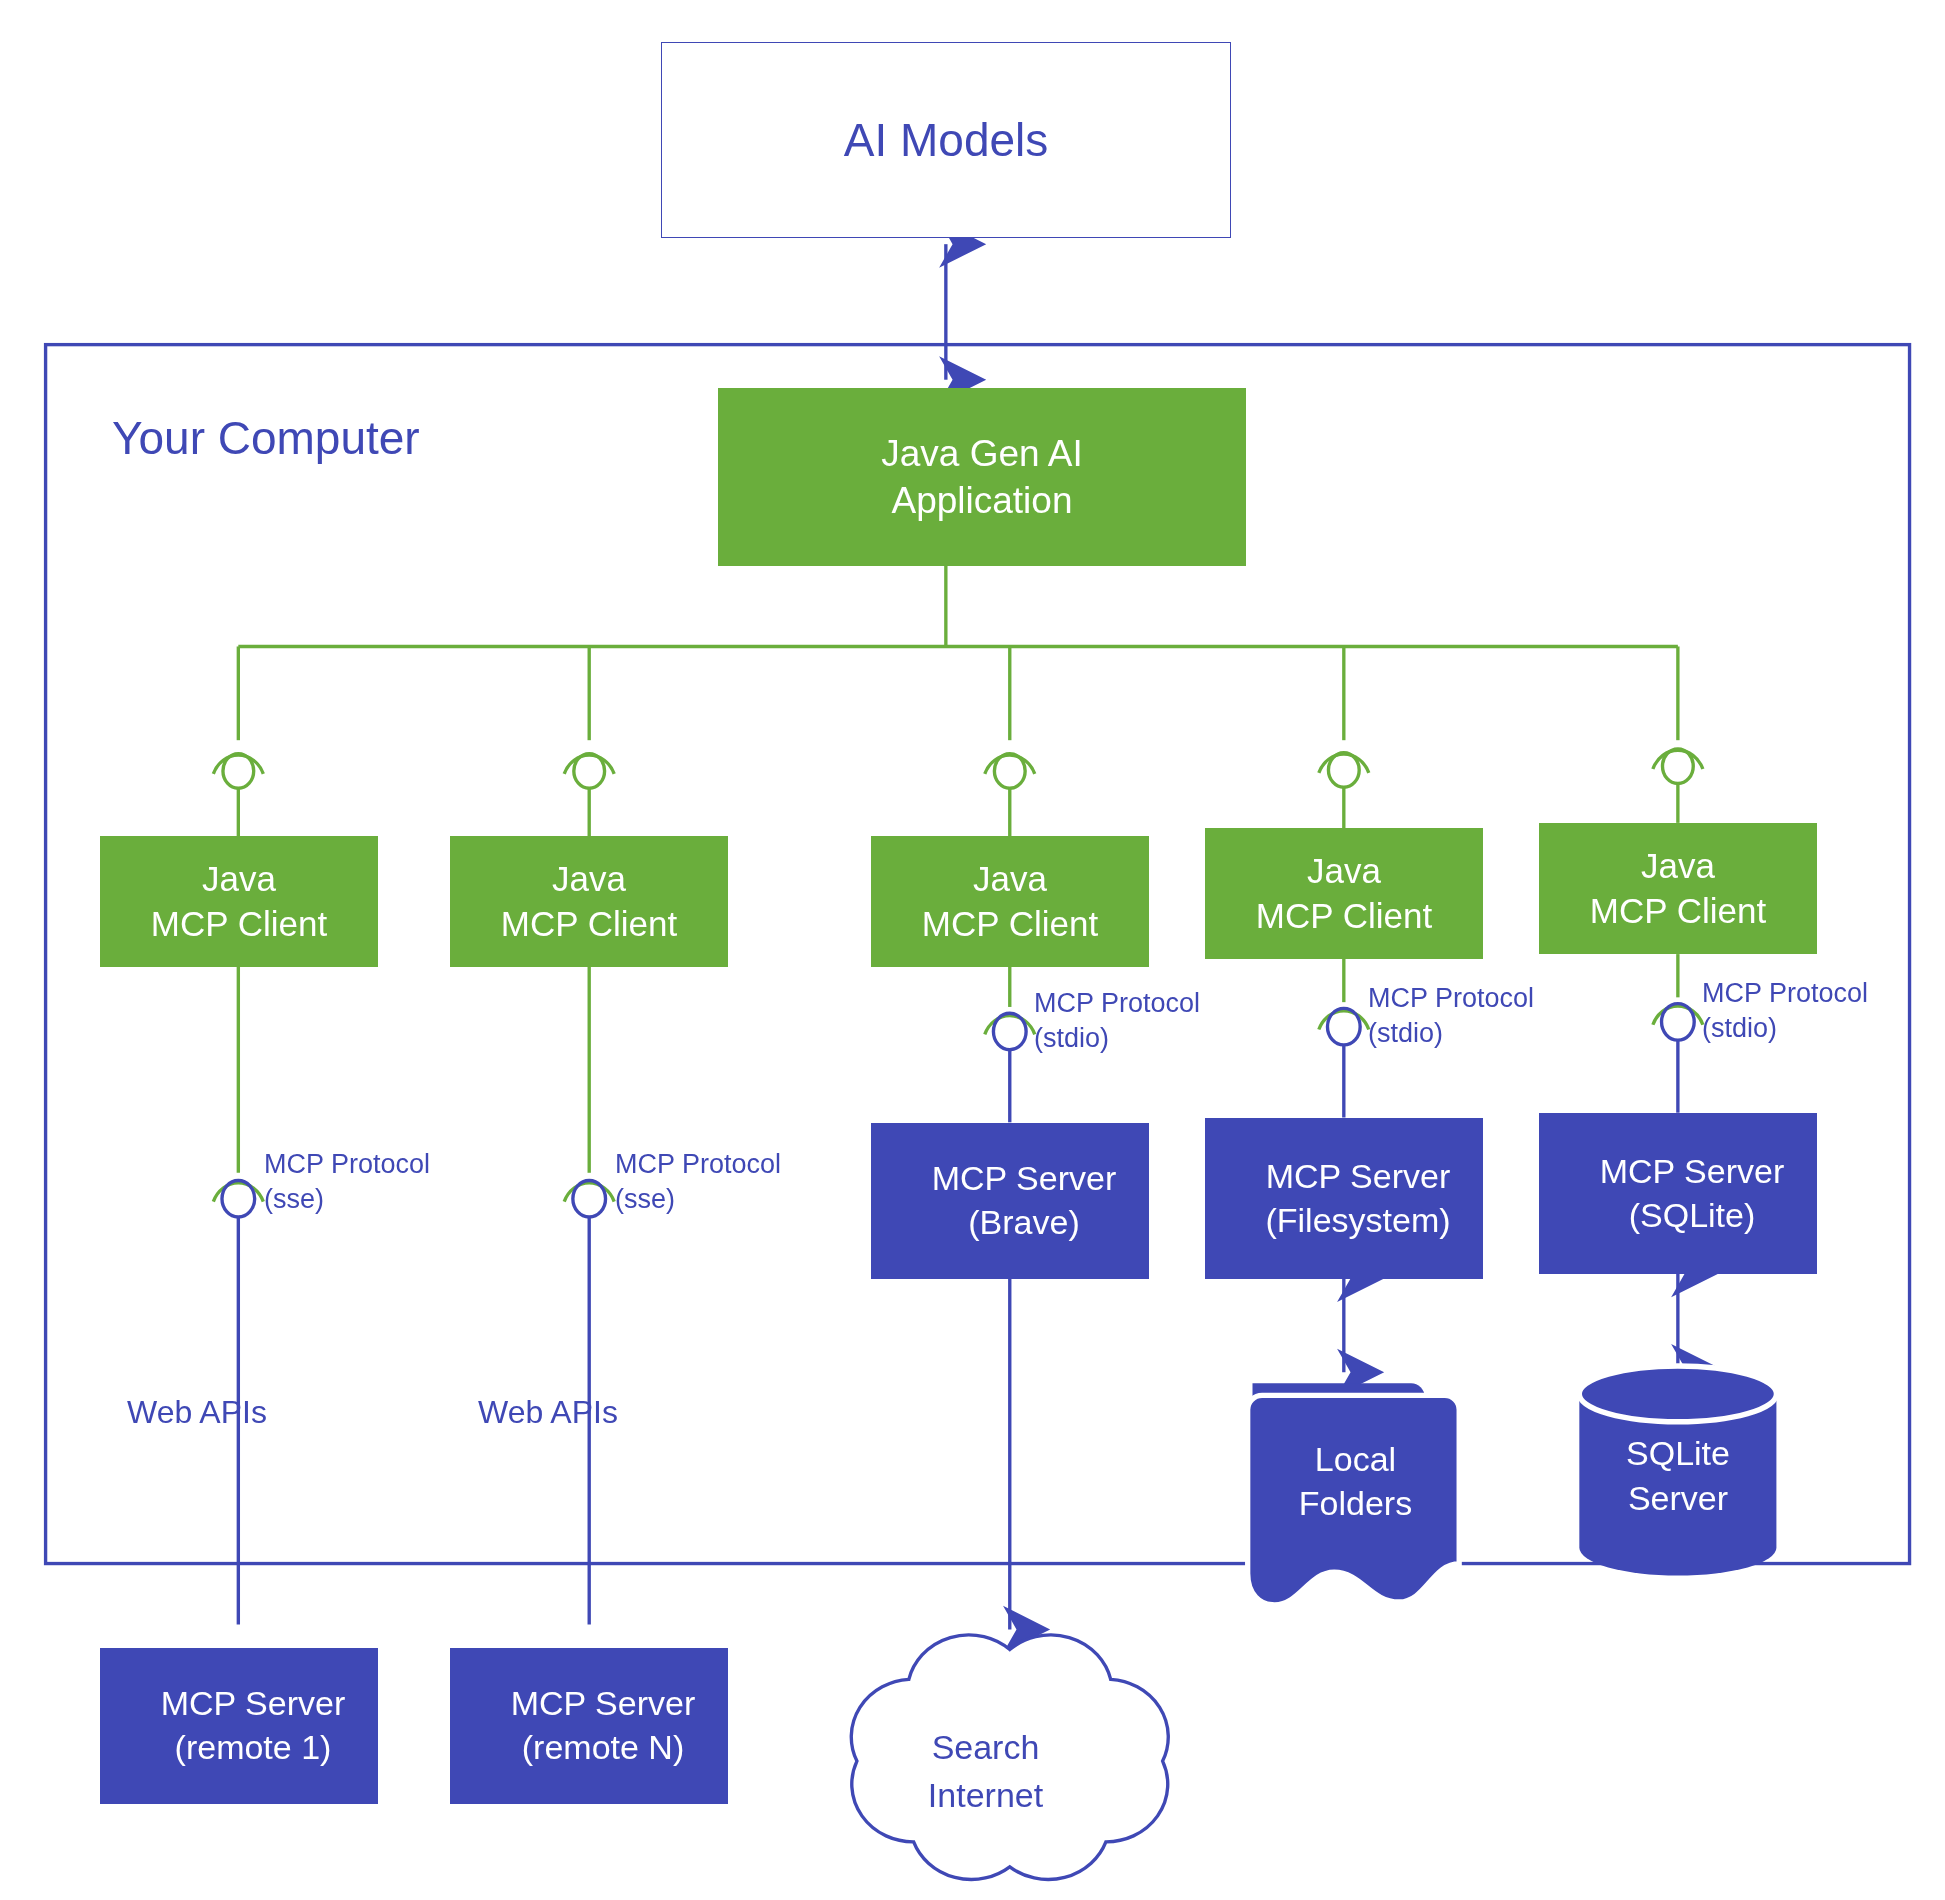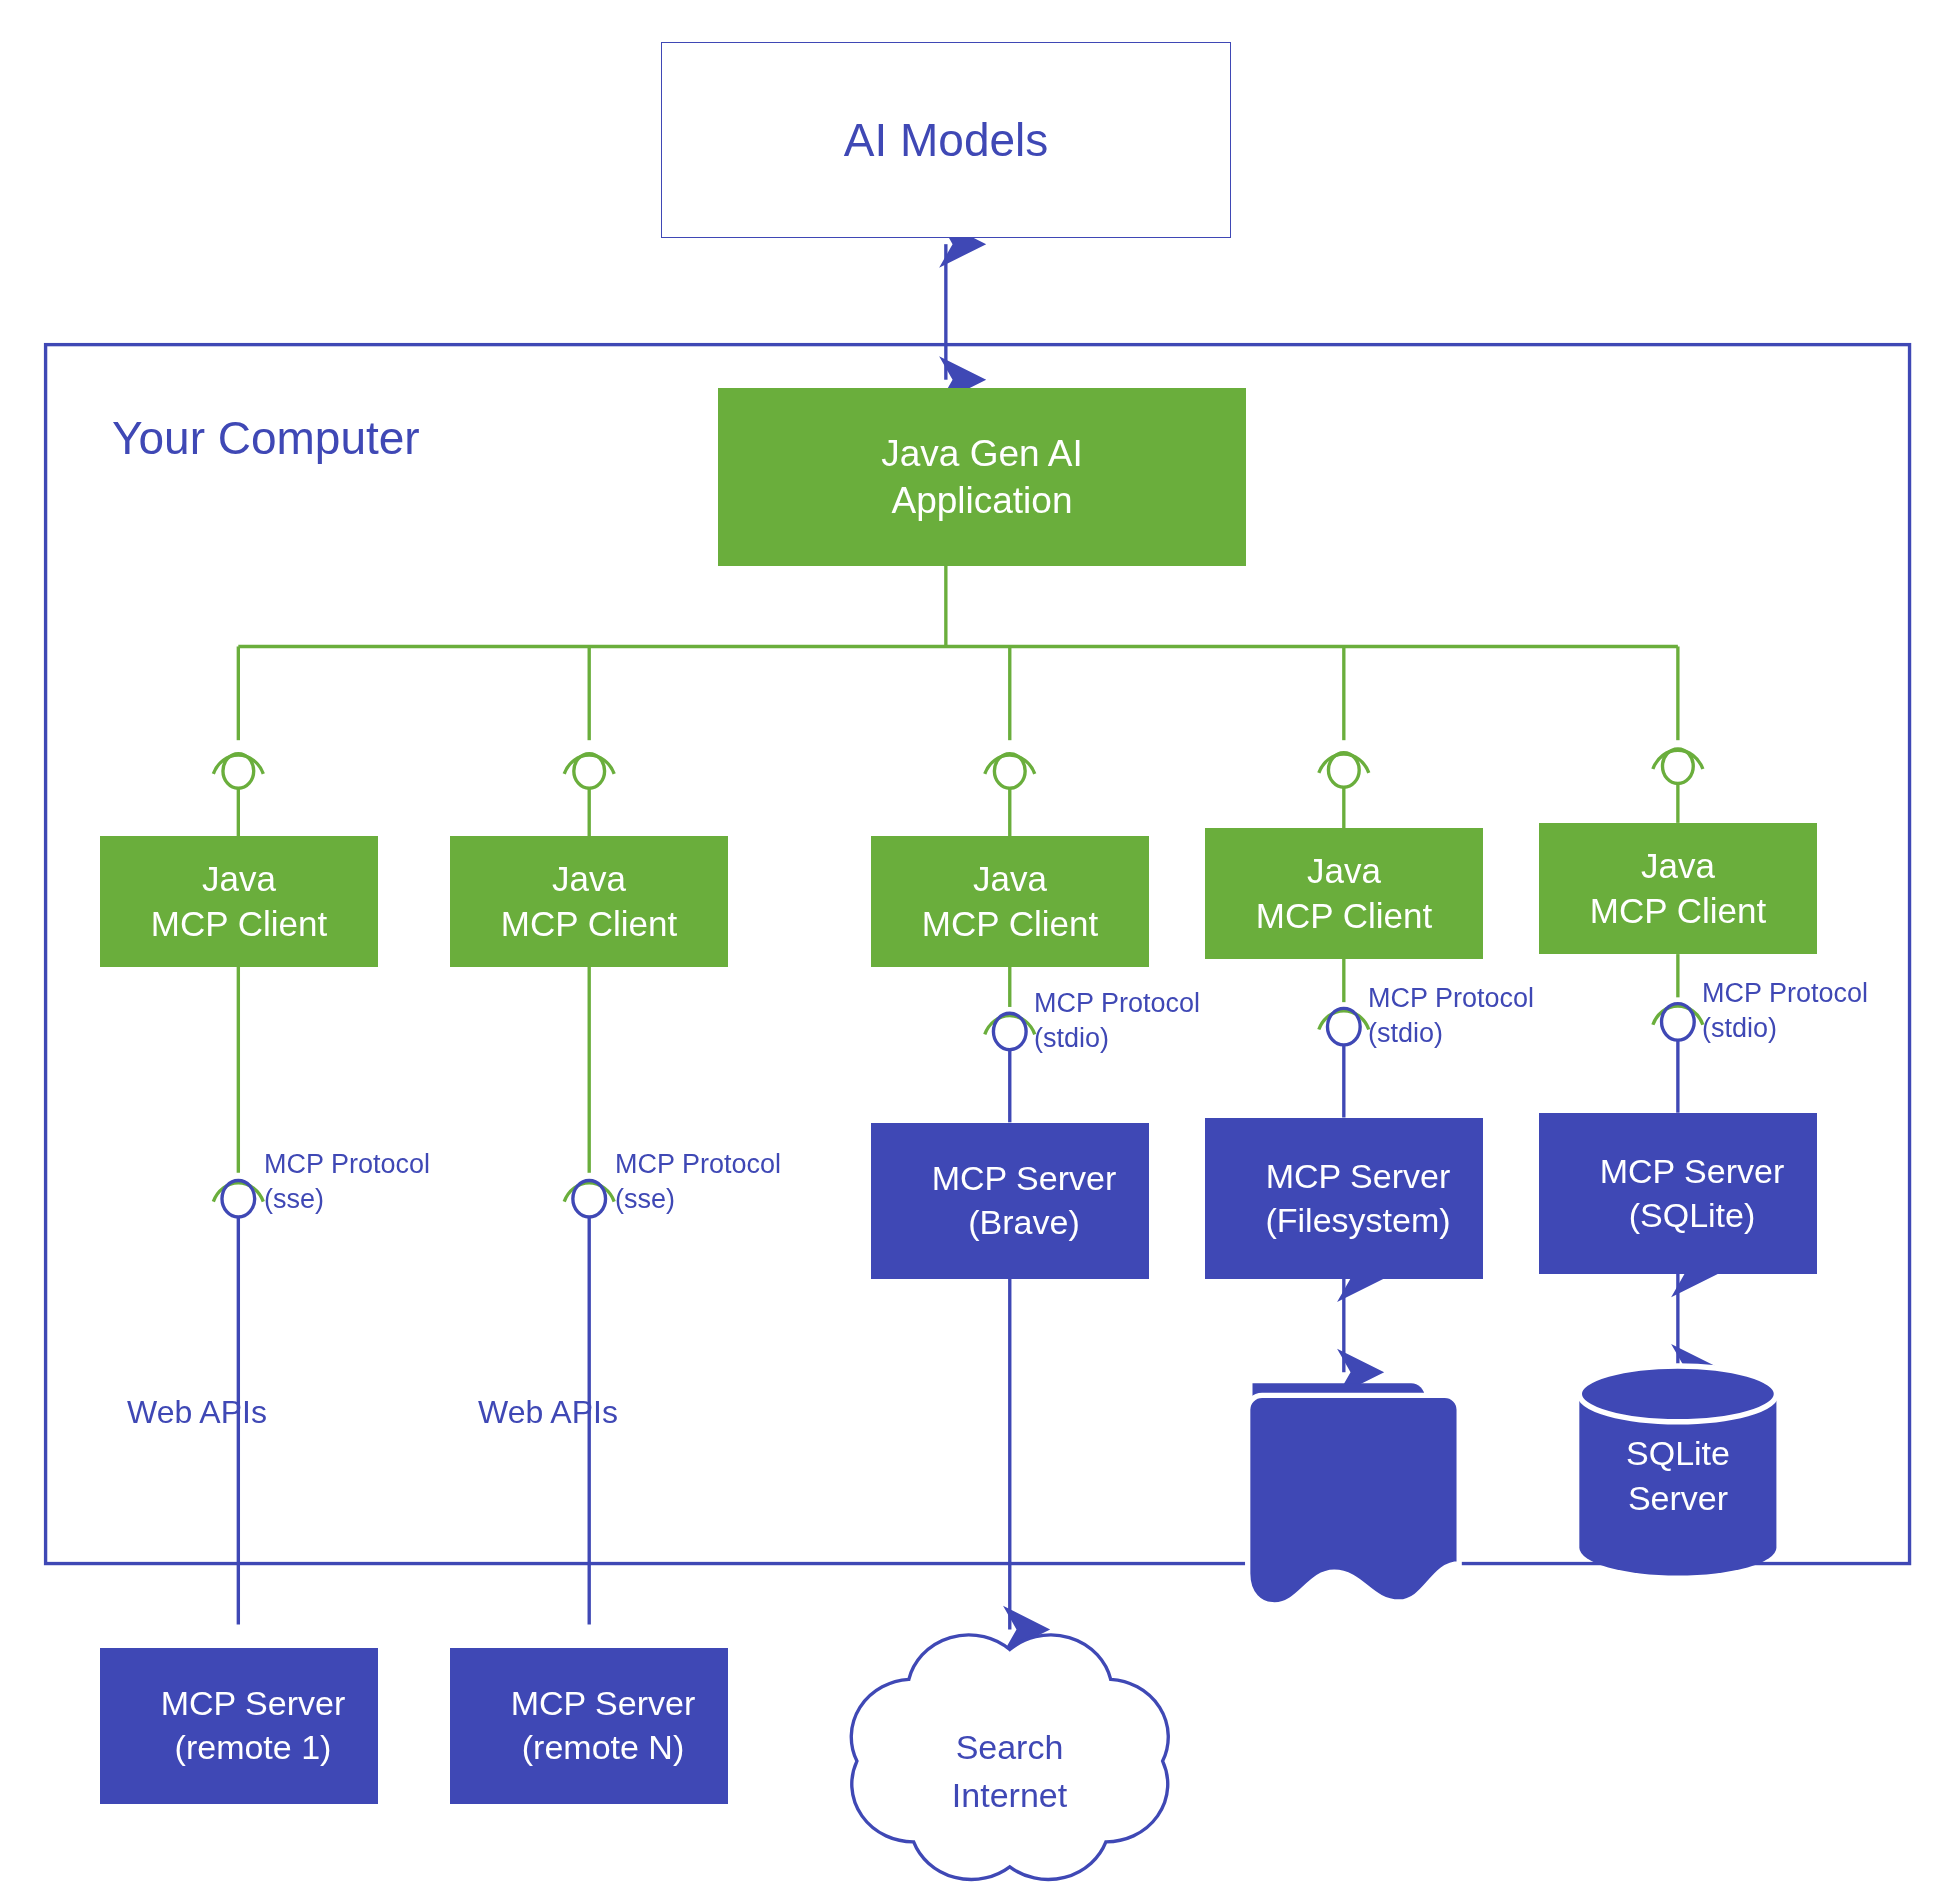--- a/index.html
+++ b/index.html
@@ -174,21 +174,23 @@
   <div class="node blue-box" style="left:1205px;top:1118px;width:278px;height:161px;font-size:34px;white-space:pre-line;">MCP Server
 (Filesystem)</div>
   <div class="node blue-box" style="left:1539px;top:1113px;width:278px;height:161px;font-size:34px;white-space:pre-line;">MCP Server
 (SQLite)</div>
 
   <div class="node blue-box" style="left:100px;top:1648px;width:278px;height:156px;font-size:34px;white-space:pre-line;">MCP Server
 (remote 1)</div>
   <div class="node blue-box" style="left:450px;top:1648px;width:278px;height:156px;font-size:34px;white-space:pre-line;">MCP Server
 (remote N)</div>
 
+  <div class="shape-lbl" style="left:1264px;top:1397px;width:183px;height:168px;font-size:34px;white-space:pre-line;">Local
+Folders</div>
 
   <div class="shape-lbl" style="left:1582px;top:1394px;width:192px;height:163px;font-size:34px;white-space:pre-line;">SQLite
 Server</div>
 
-  <div class="cloud-lbl" style="left:894px;top:1692px;width:231px;height:159px;font-size:34px;white-space:pre-line;">Search
+  <div class="cloud-lbl" style="left:870px;top:1692px;width:231px;height:159px;font-size:34px;white-space:pre-line;">Search
 Internet</div>
 
 </div>
 
 
 </body></html>

